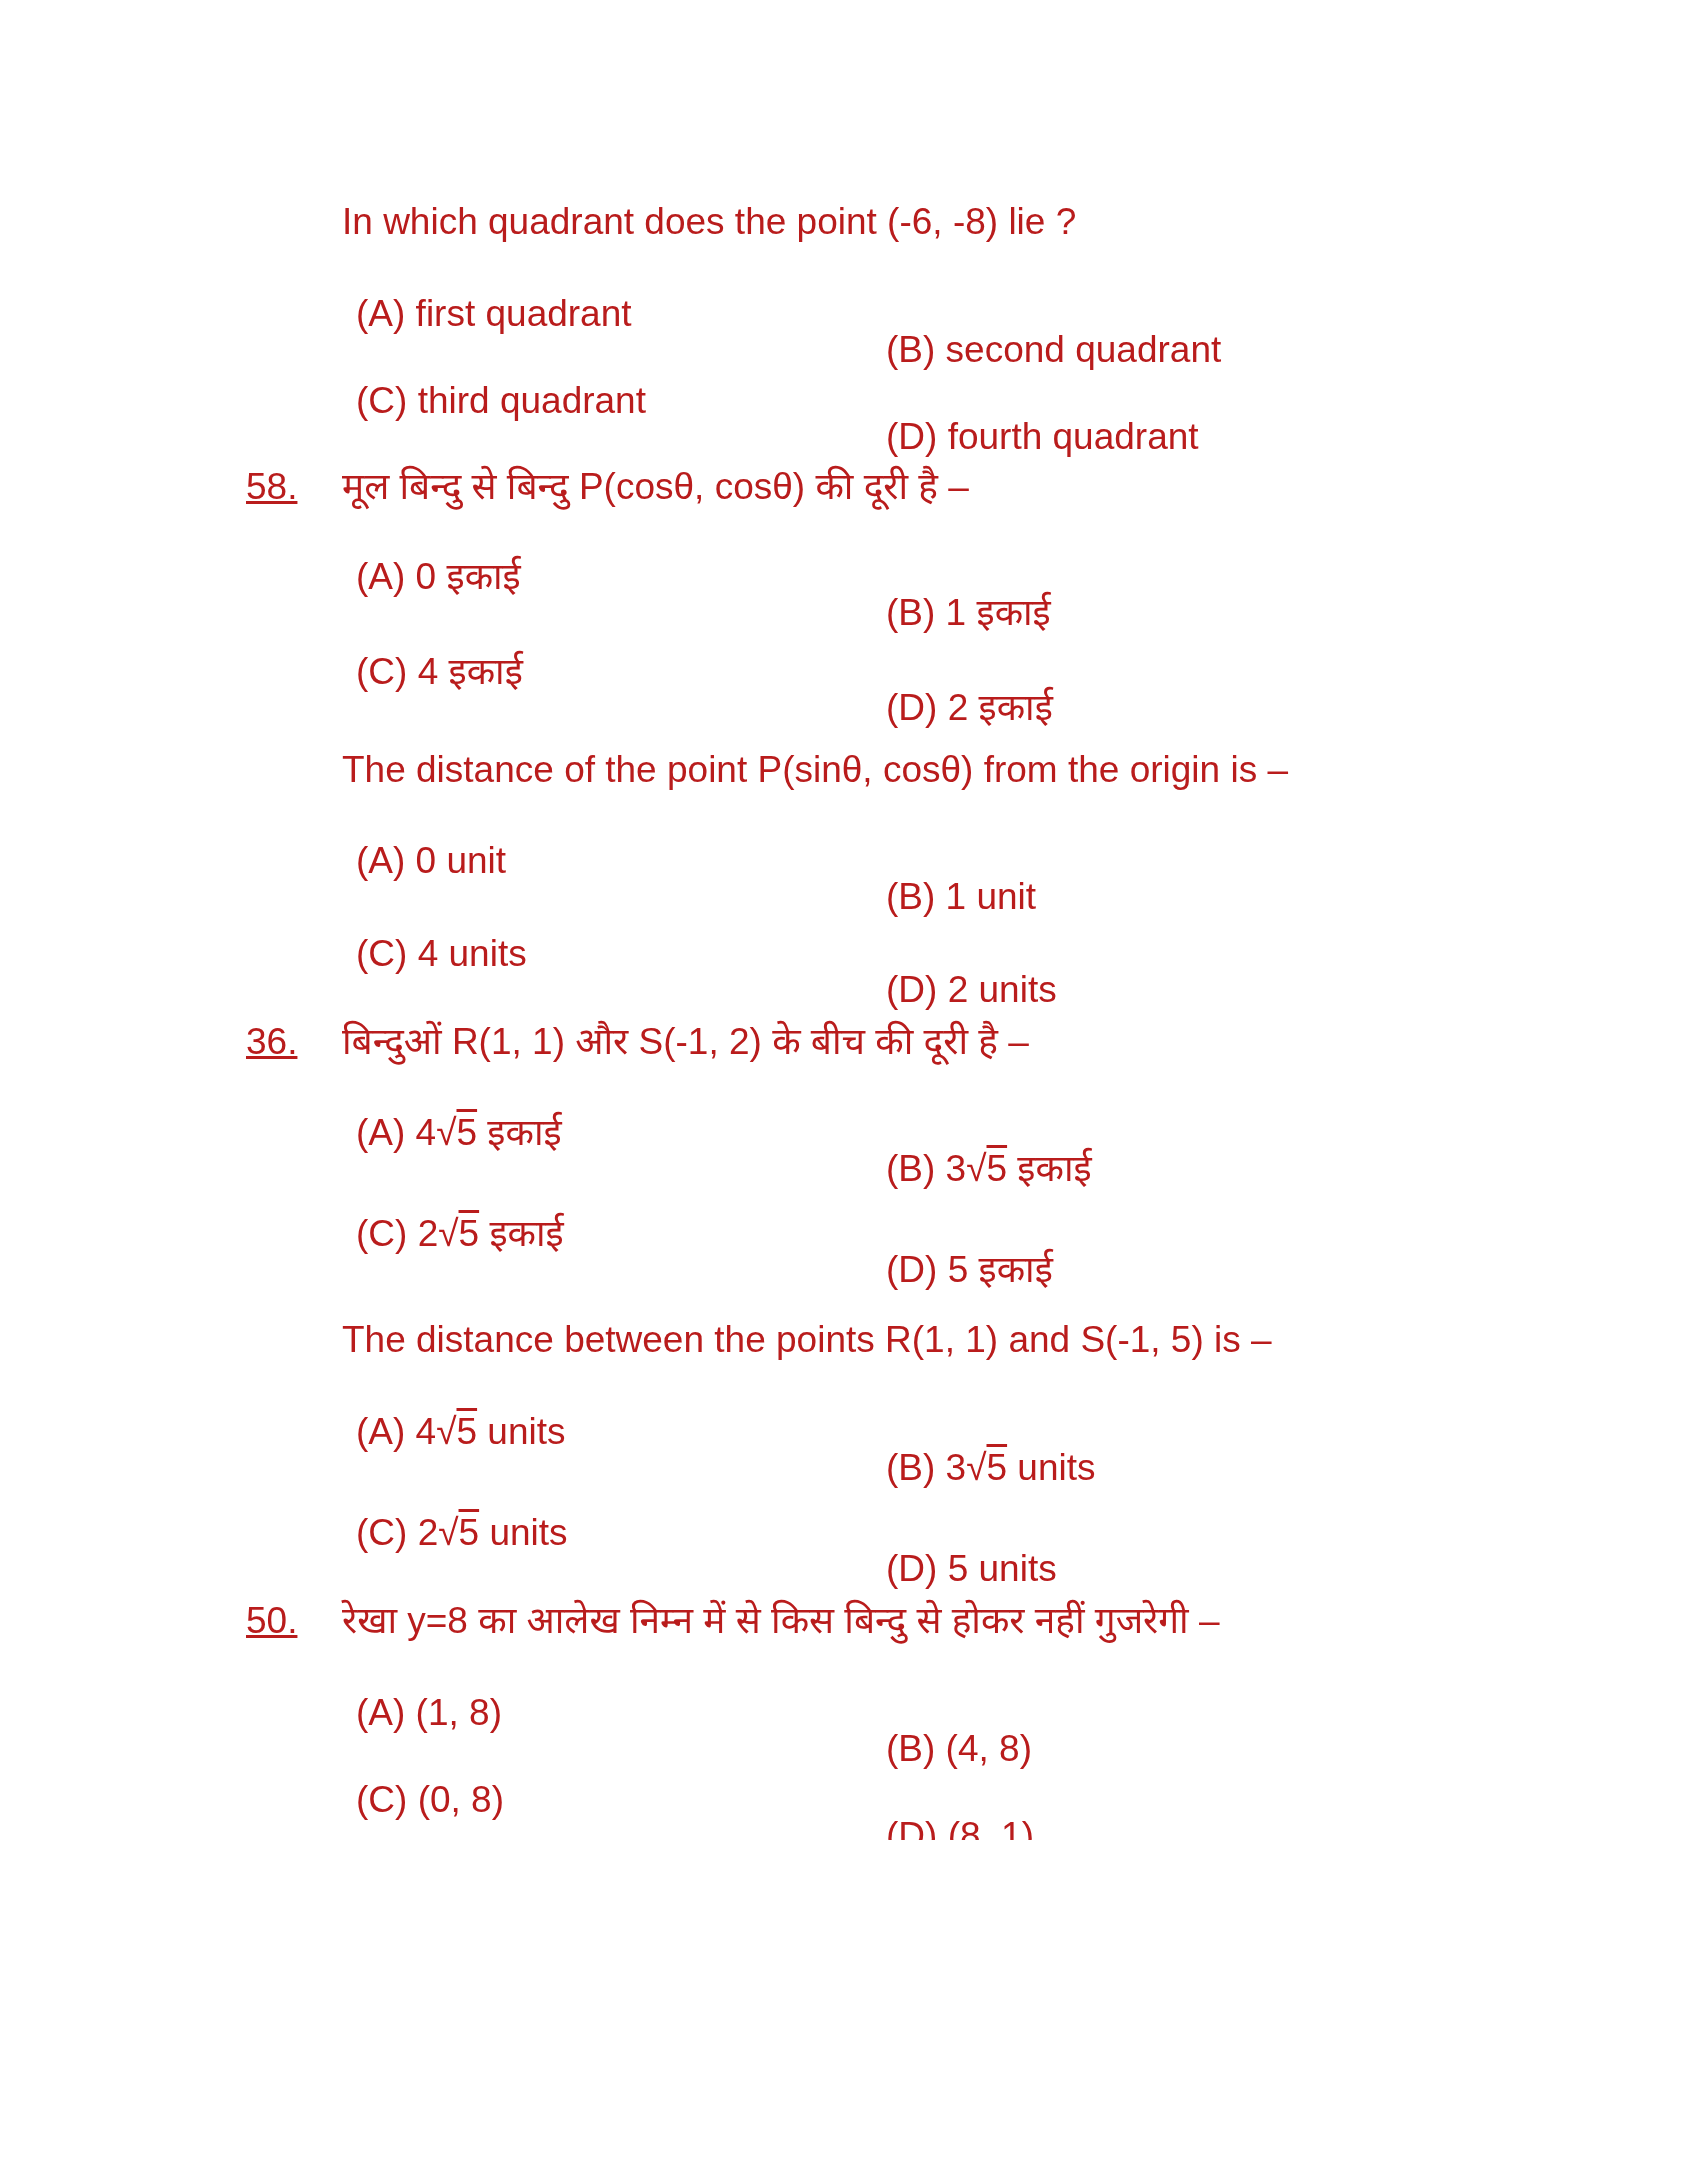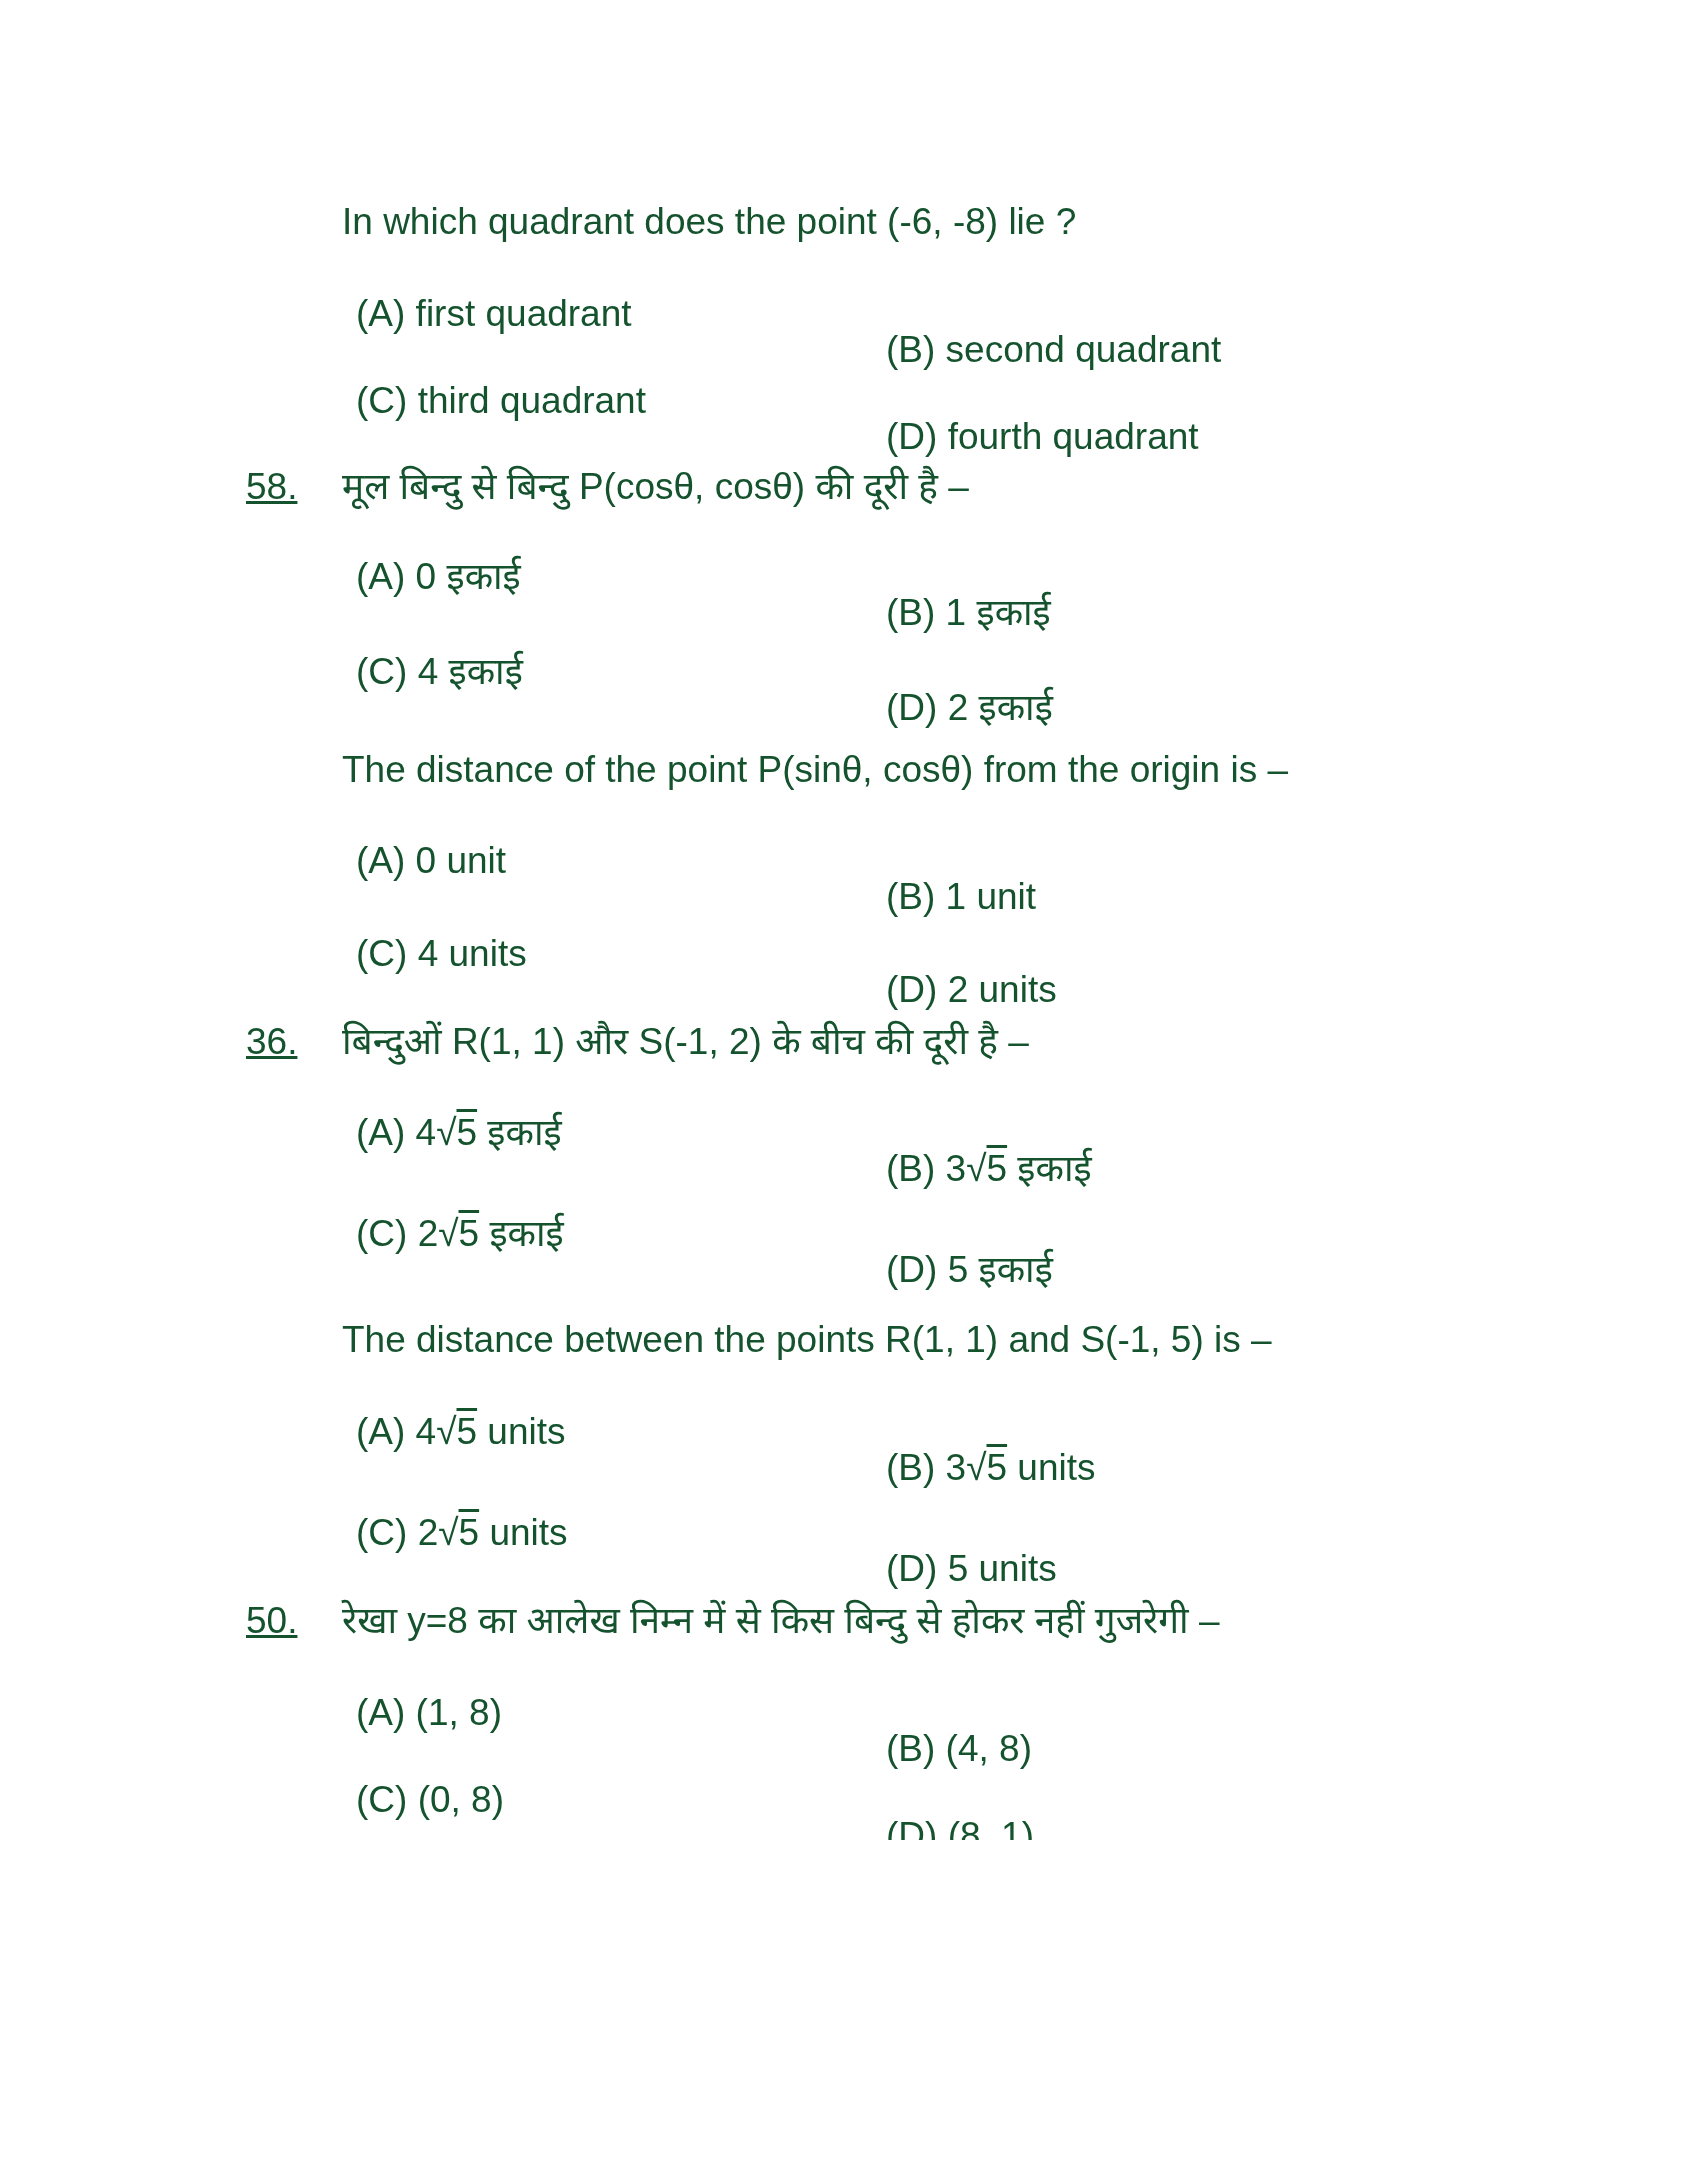--- a/index.html
+++ b/index.html
@@ -5,21 +5,21 @@
   html, body {
     margin: 0;
     padding: 0;
     background: #ffffff;
   }
   .sheet {
     position: relative;
     width: 1683px;
     height: 1840px;
     background: #ffffff;
-    color: #14532d;
+    color: #b91c1c;
     font-family: "Liberation Sans", "DejaVu Sans", sans-serif;
     font-size: 37px;
     line-height: 1.2;
     overflow: hidden;
   }
   .row {
     position: absolute;
     left: 0;
     width: 100%;
     white-space: nowrap;

